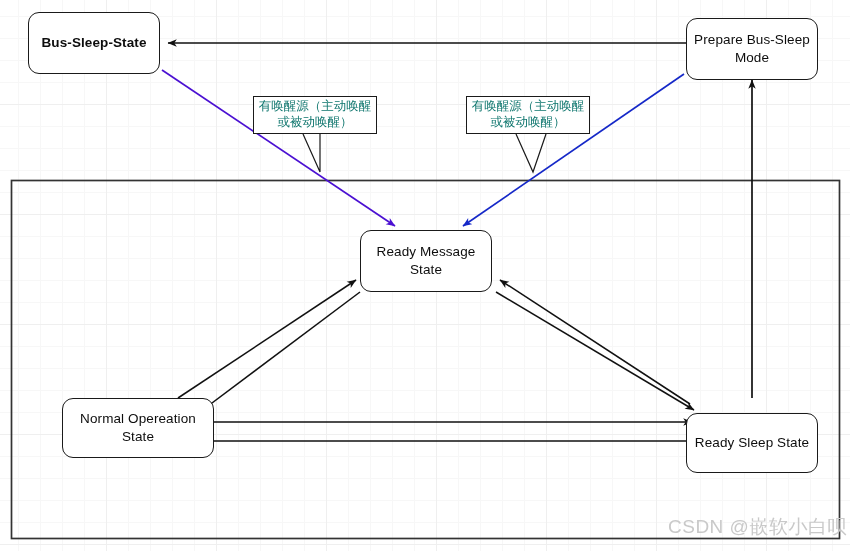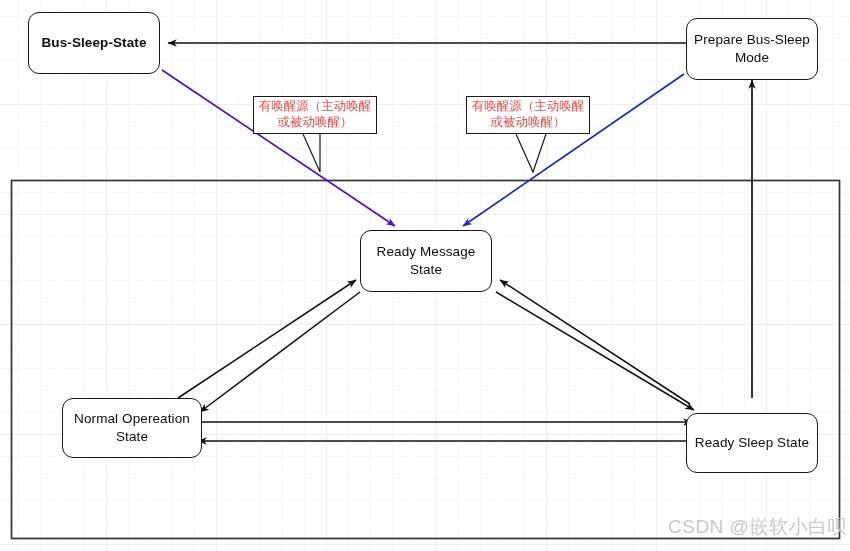--- a/index.html
+++ b/index.html
@@ -48,30 +48,30 @@
   .note {
     position: absolute;
     box-sizing: border-box;
     background: #ffffff;
     border: 1px solid #1a1a1a;
     border-radius: 0;
     display: flex;
     align-items: center;
     justify-content: flex-start;
     text-align: center;
-    color: #ef4444;
+    color: #0f766e;
     font-size: 12.5px;
     line-height: 1.25;
     padding: 2px 3px;
     z-index: 6;
   }
   #node-bus-sleep       { left: 28px;  top: 12px;  width: 132px; height: 62px; font-weight: bold; }
   #node-prepare-sleep   { left: 686px; top: 12px;  width: 132px; height: 62px; margin-top: 6px; }
   #node-repeat-message  { left: 360px; top: 230px; width: 132px; height: 62px; }
-  #node-normal-op       { left: 62px;  top: 398px; width: 140px; height: 60px; }
+  #node-normal-op       { left: 62px;  top: 398px; width: 152px; height: 60px; }
   #node-ready-sleep     { left: 686px; top: 413px; width: 132px; height: 60px; }
   #note-left  { left: 253px; top: 96px; width: 124px; height: 38px; }
   #note-right { left: 466px; top: 96px; width: 124px; height: 38px; }
   #watermark {
     position: absolute;
     left: 668px;
     top: 514px;
     color: #c9c9c9;
     font-size: 19px;
     letter-spacing: .5px;

